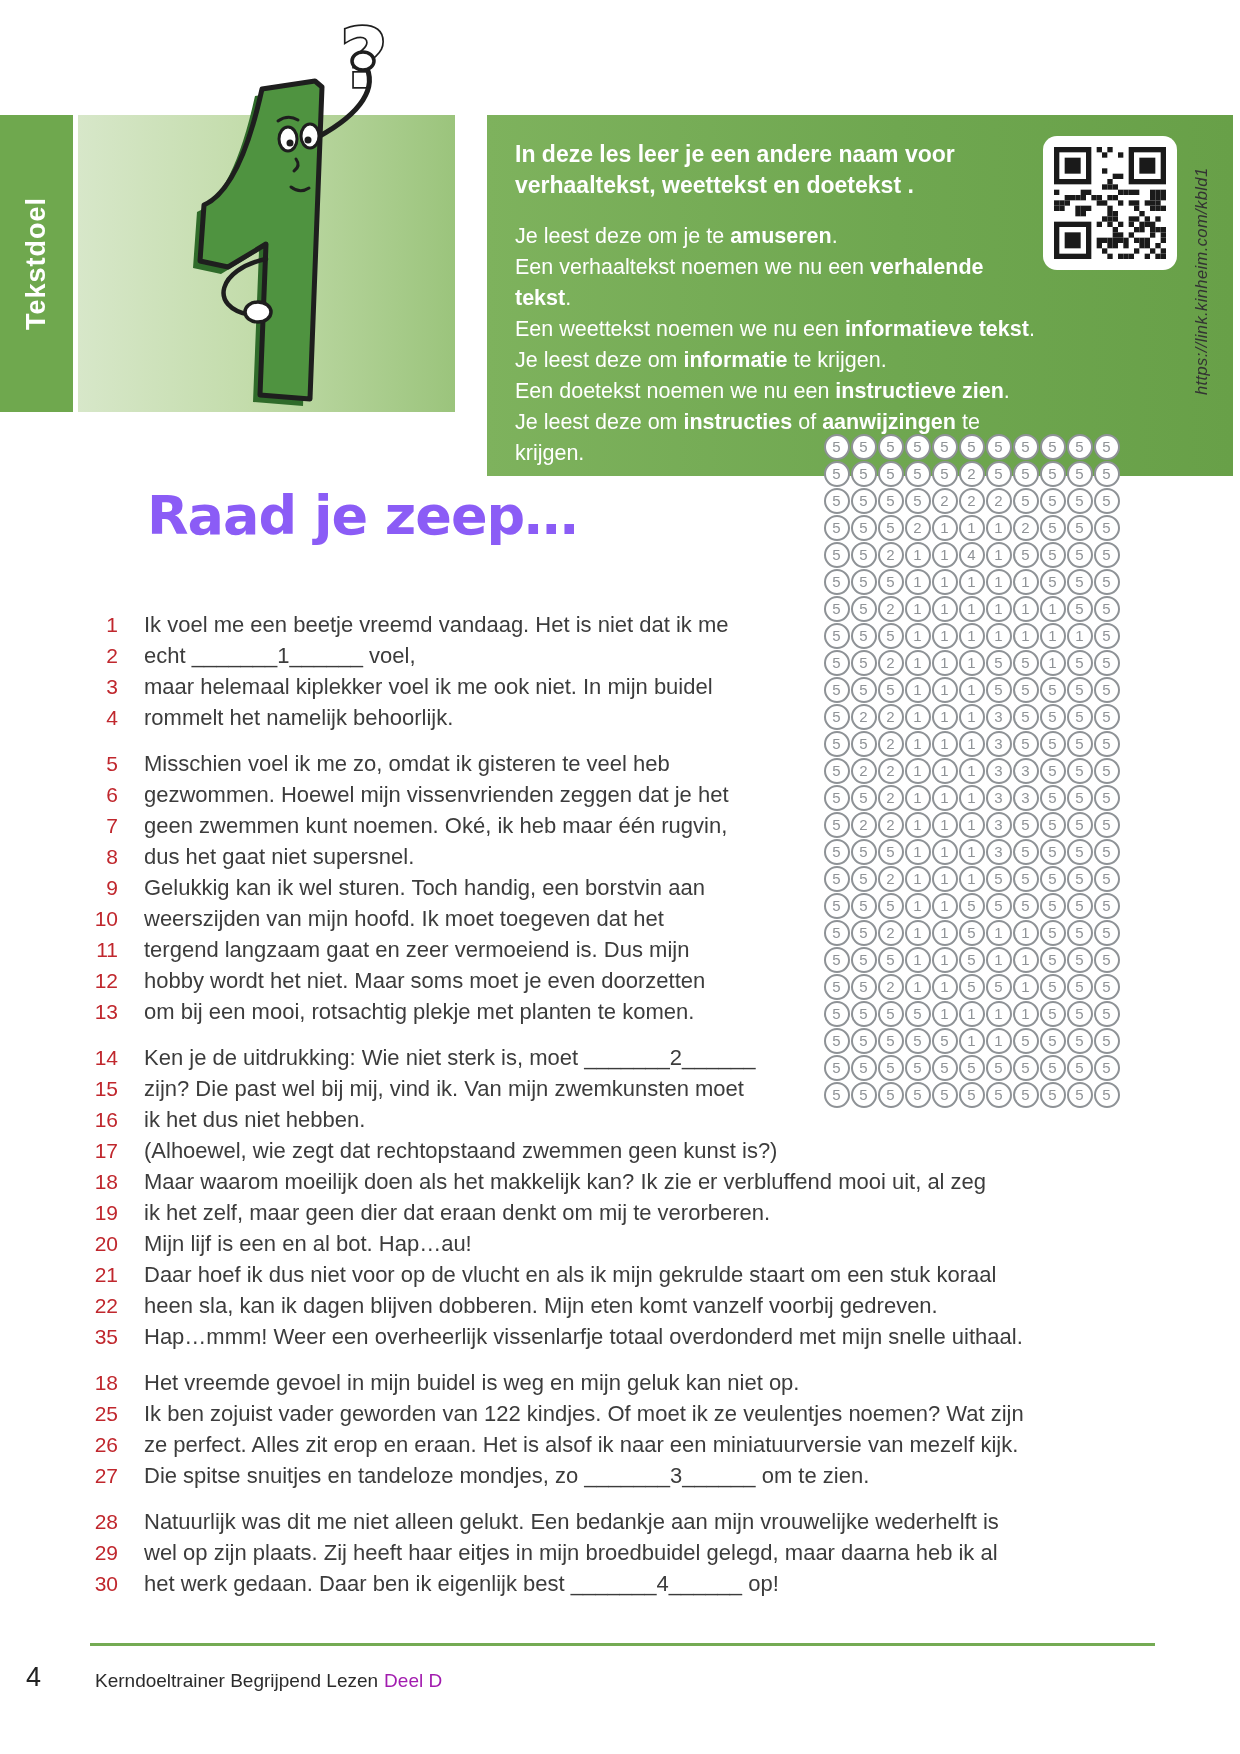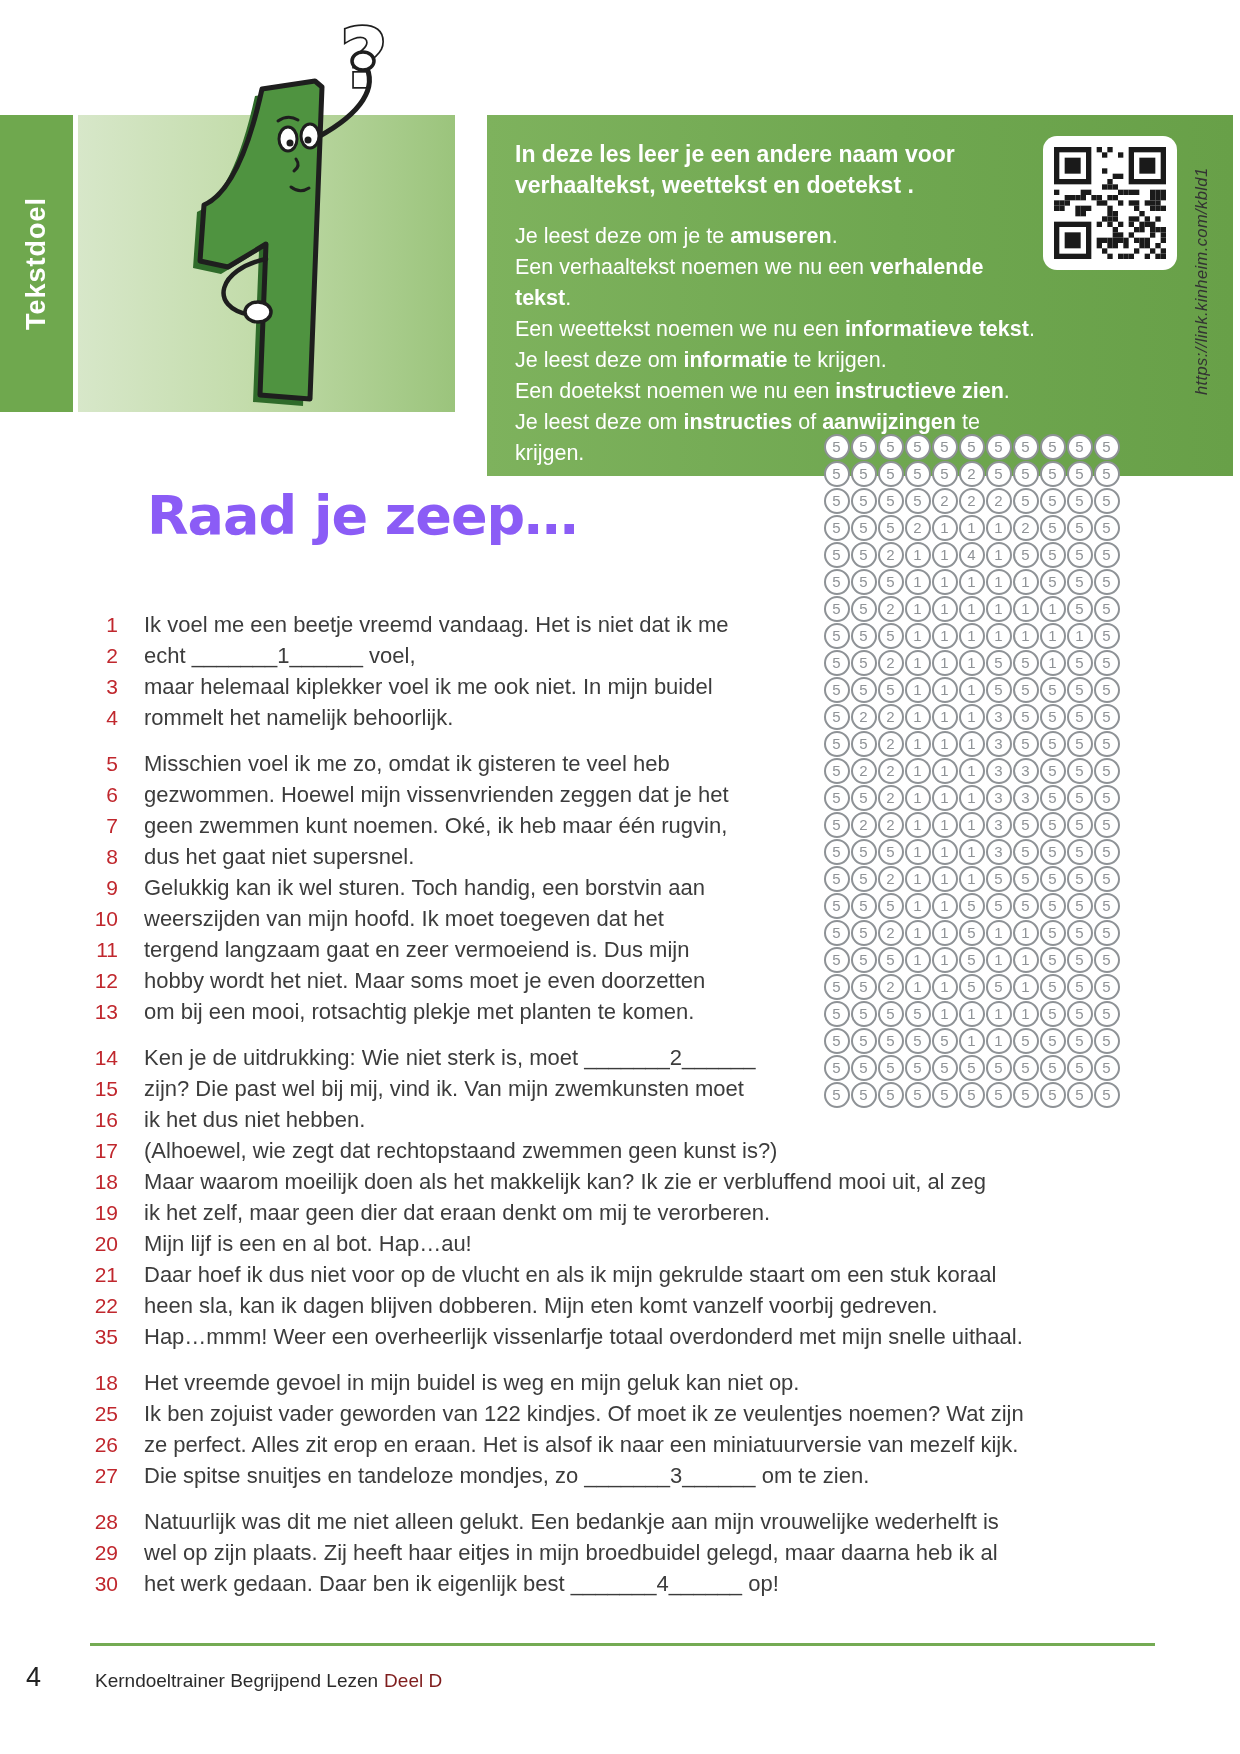--- a/index.html
+++ b/index.html
@@ -49,21 +49,21 @@
   .puzzle{position:absolute;left:823px;top:433px;}
   .prow{display:flex;height:27px;}
   .pcell{width:27px;height:27px;flex:none;display:flex;align-items:center;justify-content:center;}
   .pcirc{width:26px;height:26px;box-sizing:border-box;border:2.5px solid #8e9296;border-radius:50%;
         background:#ffffff;color:#8e9296;font-size:15px;line-height:21px;text-align:center;}
 
   
   .footer-rule{position:absolute;left:90px;top:1643px;width:1065px;height:3px;background:#74ab53;}
   .page-number{position:absolute;left:26px;top:1662px;font-size:27px;color:#222222;}
   .footer-text{position:absolute;left:95px;top:1670px;font-size:19px;color:#2b2b2b;}
-  .footer-text .accent{color:#7f1d1d;margin-left:6px;}
+  .footer-text .accent{color:#a21caf;margin-left:6px;}
 </style>
 </head>
 <body>
 
 <div class="page">
 
   <div class="band">
 
     <div class="sidebar">
       <div class="sidebar-label">Tekstdoel</div>

